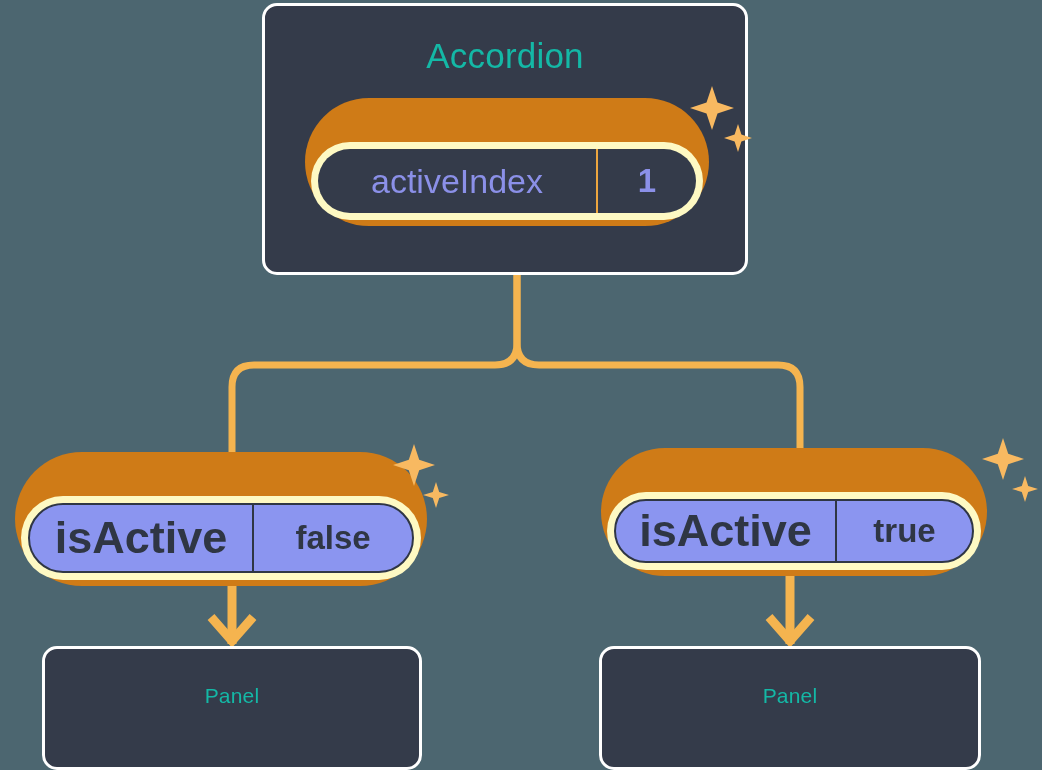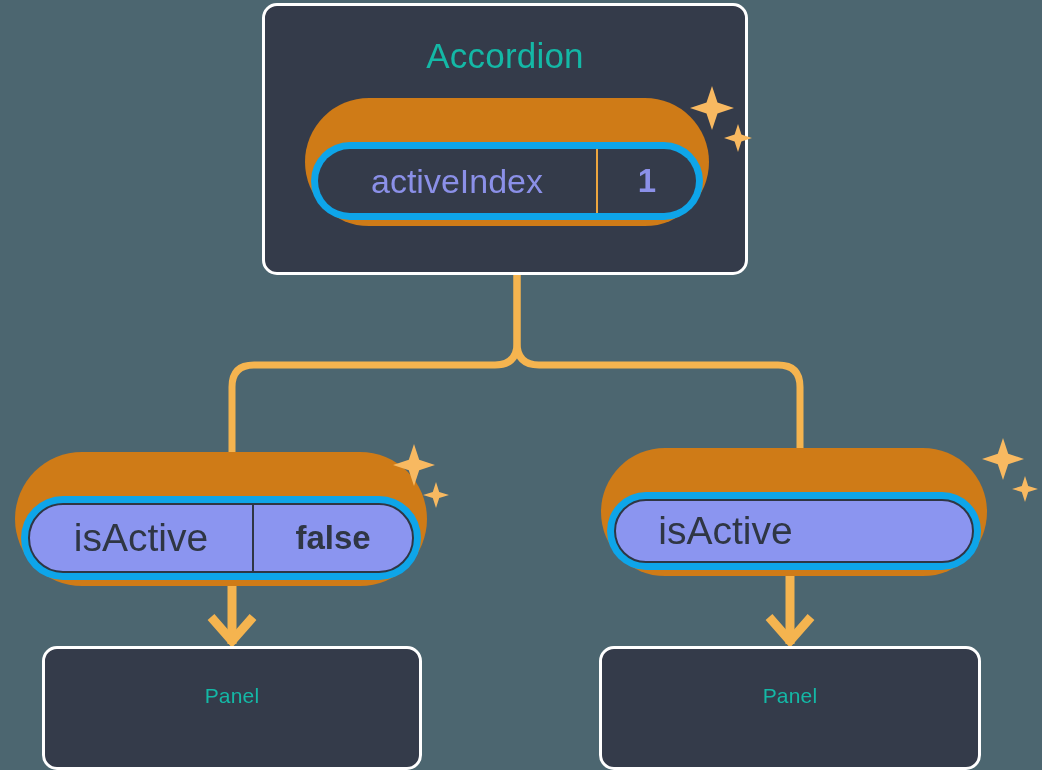--- a/index.html
+++ b/index.html
@@ -60,21 +60,21 @@
     
     background: #cf7b17;
     padding: 6px;
     display: flex;
   }
   .pill-mid {
     flex: 1;
     box-sizing: border-box;
     border-radius: 999px;
     
-    background: #0ea5e9;
+    background: #fef9c3;
     padding: 7px;
     display: flex;
     margin-top: 38px;
   }
   .pill-body {
     flex: 1;
     box-sizing: border-box;
     border-radius: 999px;
     display: flex;
     align-items: stretch;
@@ -107,22 +107,22 @@
     border-left: 2px solid #eda63f;
   }
 
   
   .pill-purple .pill-body {
     background: #8b95f0;
     border: 2px solid #2f3644;
   }
   .pill-purple .pill-key {
     color: #2f3644;
-    font-size: 39px;
-    font-weight: 400;
+    font-size: 45px;
+    font-weight: 700;
   }
   .pill-purple .pill-val {
     color: #2f3644;
     font-size: 33px;
     font-weight: 700;
     border-left: 2px solid #2f3644;
   }
 
   #pill-active-index { left: 305px; top: 98px; width: 404px; height: 128px; }
 
@@ -201,20 +201,21 @@
     <svg width="60" height="78" viewBox="0 0 60 78">
       <path d="M22 4 L27.2 19.8 L43 25 L27.2 30.2 L22 46 L16.8 30.2 L1 25 L16.8 19.8 Z" fill="#f8b961"></path>
       <path d="M44 42 L47.2 52 L57 55 L47.2 58 L44 68 L40.8 58 L31 55 L40.8 52 Z" fill="#f8b961"></path>
     </svg>
   </div>
 
   <div id="pill-is-active-right" class="pill pill-purple">
     <div class="pill-mid">
       <div class="pill-body">
         <div class="pill-key">isActive</div>
+        <div class="pill-val">true</div>
       </div>
     </div>
   </div>
 
   <div id="sparkles-right-pill" class="sparkle-group">
     <svg width="58" height="78" viewBox="0 0 58 78">
       <path d="M21 4 L26.2 19.8 L42 25 L26.2 30.2 L21 46 L15.8 30.2 L0 25 L15.8 19.8 Z" fill="#f8b961"></path>
       <path d="M43 42 L46.2 52 L56 55 L46.2 58 L43 68 L39.8 58 L30 55 L39.8 52 Z" fill="#f8b961"></path>
     </svg>
   </div>

